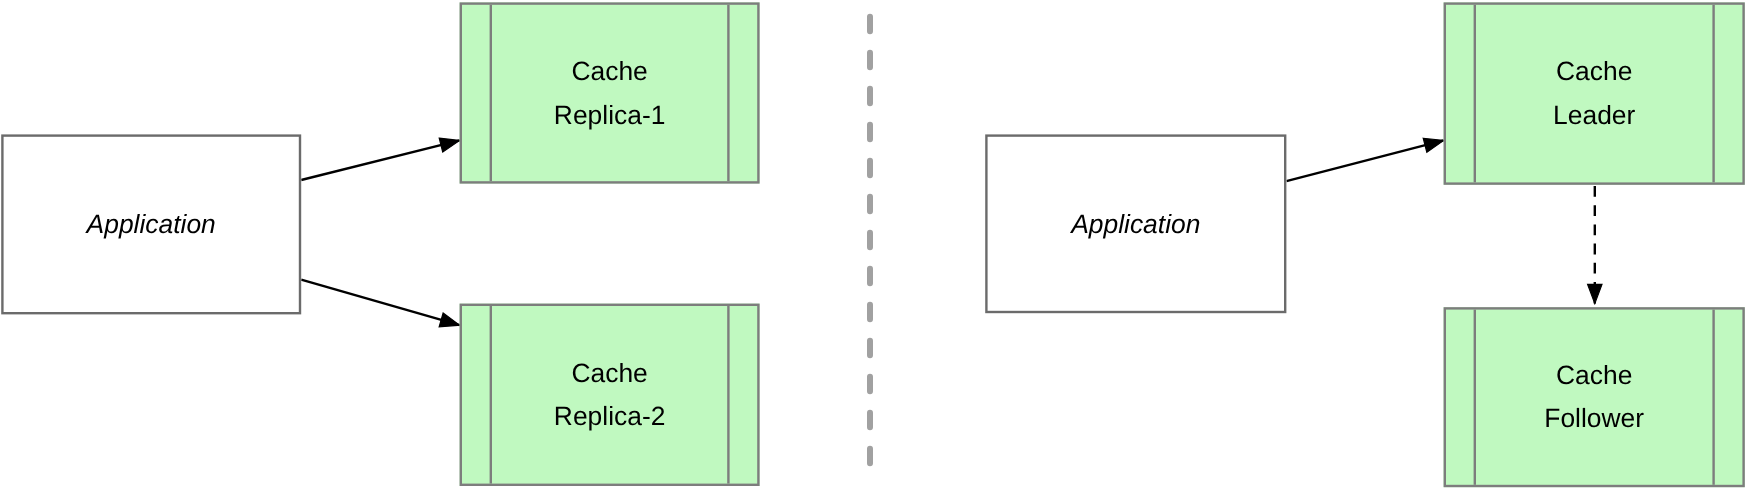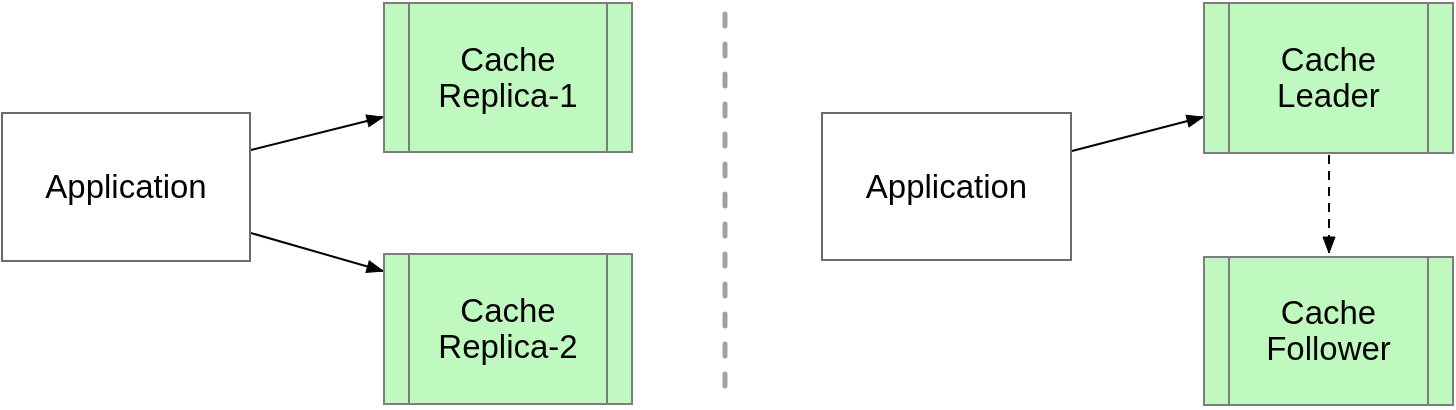--- a/index.html
+++ b/index.html
@@ -24,28 +24,29 @@
     position: absolute;
     left: 0; top: 0;
     width: 1456px; height: 410px;
   }
   .node {
     position: absolute;
     display: flex;
     align-items: center;
     justify-content: center;
     text-align: center;
-    font-size: 33px;
+    font-size: 22px;
     line-height: 36px;
     color: #000000;
   }
   .node .label { white-space: pre-line; }
   .app-node {
     background: var(--app-fill, #ffffff);
     border: 2px solid var(--app-border, #6b6b6b);
+    font-style: italic;
   }
   .cache-node {
     background: var(--cache-fill, #c0f9c0);
     border: 2px solid var(--cache-border, #7d7d7d);
   }
   .cache-node::before,
   .cache-node::after {
     content: "";
     position: absolute;
     top: 0; bottom: 0;

